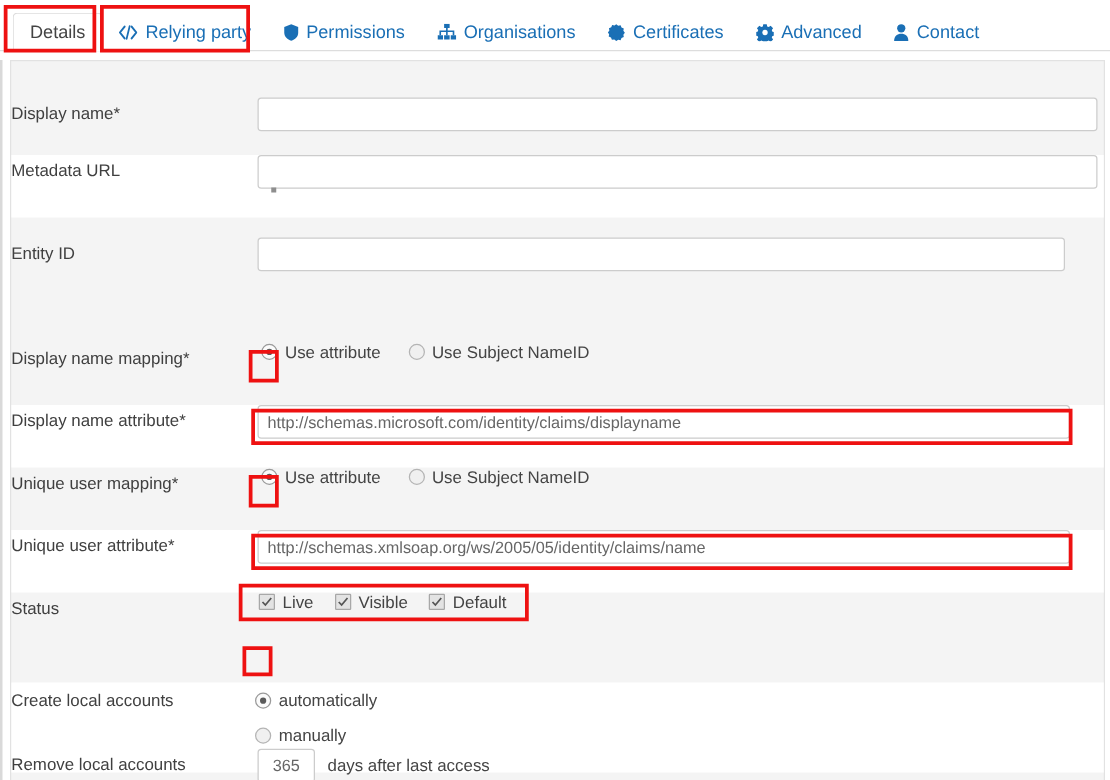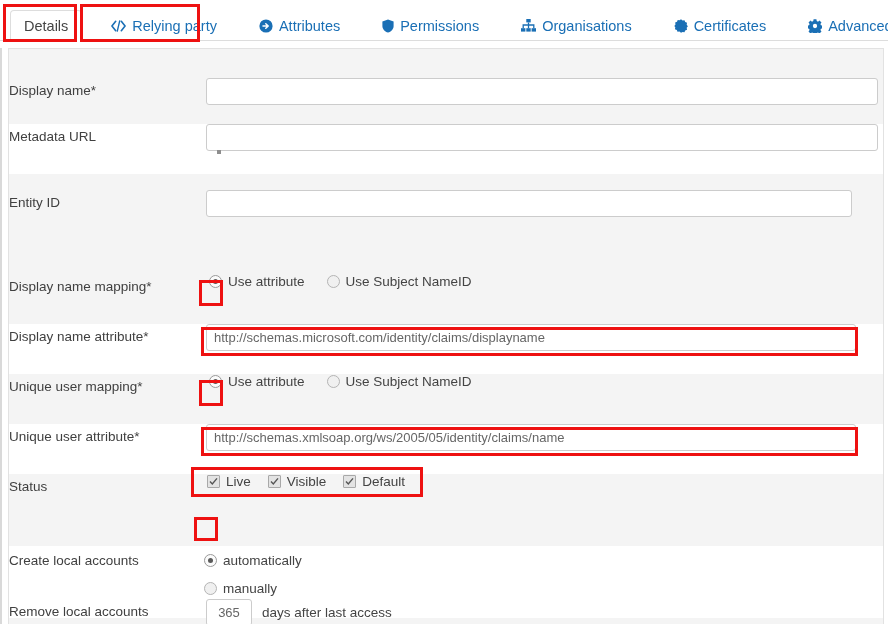--- a/index.html
+++ b/index.html
@@ -25,21 +25,20 @@
     height: 41px;
     background: #ffffff;
     border-bottom: 1px solid #dddddd;
     box-sizing: border-box;
   }
   .tabbar-inner {
     display: flex;
     align-items: flex-end;
     height: 100%;
     padding-left: 10px;
-    gap: 16px;
   }
   .tab {
     display: flex;
     align-items: center;
     gap: 6px;
     height: 31px;
     padding: 0 13px;
     box-sizing: border-box;
     color: #1a6fb5;
     font-size: 14.5px;
@@ -209,29 +208,20 @@
           <svg width="15" height="12" viewBox="0 0 16 12">
             <path d="M5 1 L1 6 L5 11" stroke="#1a6fb5" stroke-width="1.7" fill="none" stroke-linecap="round" stroke-linejoin="round"></path>
             <path d="M11 1 L15 6 L11 11" stroke="#1a6fb5" stroke-width="1.7" fill="none" stroke-linecap="round" stroke-linejoin="round"></path>
             <path d="M9.3 0.6 L6.7 11.4" stroke="#1a6fb5" stroke-width="1.5" stroke-linecap="round"></path>
           </svg>
         </span>
         <span>Relying party</span>
       </div>
       <div class="tab">
         <span class="tab-icon">
-          <svg width="14" height="14" viewBox="0 0 14 14">
-            <circle cx="7" cy="7" r="6.6" fill="#1a6fb5"></circle>
-            <path d="M4 7 h5 M6.8 4.7 L9.2 7 L6.8 9.3" stroke="#ffffff" stroke-width="1.5" fill="none" stroke-linecap="round" stroke-linejoin="round"></path>
-          </svg>
-        </span>
-        <span>Attributes</span>
-      </div>
-      <div class="tab">
-        <span class="tab-icon">
           <svg width="12" height="14" viewBox="0 0 12 14">
             <path d="M6 0.4 L11.6 2.5 V7 C11.6 10.4 9 12.7 6 13.6 C3 12.7 0.4 10.4 0.4 7 V2.5 Z" fill="#1a6fb5"></path>
           </svg>
         </span>
         <span>Permissions</span>
       </div>
       <div class="tab">
         <span class="tab-icon">
           <svg width="15" height="13" viewBox="0 0 15 13">
             <rect x="5.3" y="0" width="4.4" height="3.4" fill="#1a6fb5"></rect>

